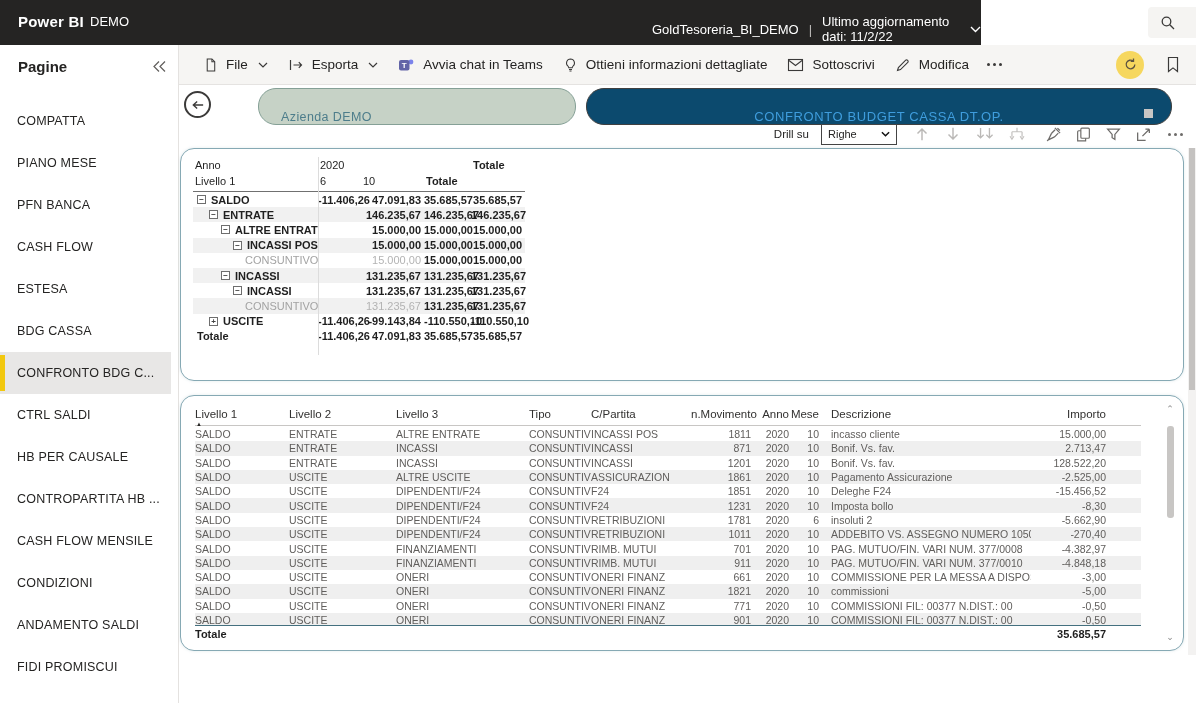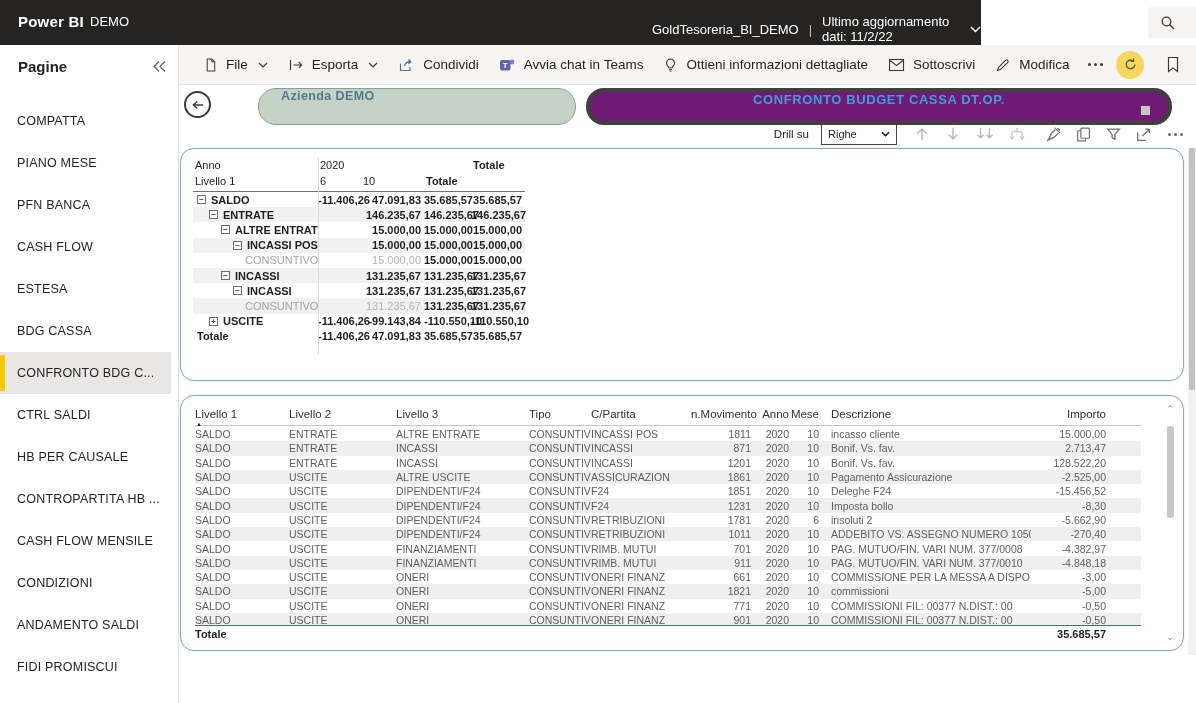--- a/index.html
+++ b/index.html
@@ -35,23 +35,23 @@
   .pagine-title { font-size:15px; font-weight:700; color:#252423; }
   .nav { position:absolute; left:0; top:55px; right:7px; }
   .nav-item { height:42px; display:flex; align-items:center; padding-left:17px; font-size:12.5px; letter-spacing:.2px; color:#252423; cursor:pointer; position:relative; white-space:nowrap; overflow:hidden; }
   .nav-item.selected { background:#e8e7e6; }
   .nav-item.selected::before { content:""; position:absolute; left:0; top:3px; bottom:3px; width:5px; background:#F2C80F; }
   .side-scroll-track { position:absolute; left:171px; top:55px; width:6px; height:600px; background:#f2f1f0; }
   .side-scroll-thumb { position:absolute; left:171px; top:55px; width:6px; height:470px; background:#c8c6c4; }
 
   
   .back-btn { position:absolute; left:184px; top:91px; width:27px; height:27px; border-radius:50%; border:2px solid #3b3a39; display:flex; align-items:center; justify-content:center; background:#fff; cursor:pointer; }
-  .pill { position:absolute; top:88px; height:37px; border-radius:18px; display:flex; align-items:flex-start;font-weight:bold; }
+  .pill { position:absolute; top:88px; height:37px; border-radius:18px; display:flex; align-items:flex-end; }
   .pill-azienda { left:258px; width:318px; background:#c6d2c6; border:1px solid #85a096; color:#4d7d8b; font-size:12.5px; letter-spacing:.4px; padding-left:22px; }
-  .pill-title { left:586px; width:586px; background:#701a75; border:4px solid #404040; color:#3f9ddd; font-size:13px; letter-spacing:.6px; justify-content:center; }
+  .pill-title { left:586px; width:586px; background:#0c4a6e; border:1px solid #404040; color:#3f9ddd; font-size:13px; letter-spacing:.6px; justify-content:center; }
   .pill-handle { position:absolute; right:18px; bottom:6px; width:9px; height:9px; background:#c8c6c4; }
 
   .drill-row { position:absolute; top:123px; right:13px; height:22px; display:flex; align-items:center; gap:12px; z-index:5; }
   .drill-label { font-size:11.5px; color:#252423; }
   .drill-select { width:76px; height:21px; border:1px solid #444; background:#fff; display:flex; align-items:center; justify-content:space-between; padding:0 6px; font-size:11px; cursor:pointer; }
   .drill-icons { display:flex; align-items:center; gap:13px; margin-left:4px; }
   .dicon { cursor:pointer; }
   .drill-dots { display:flex; gap:3px; margin-left:4px; cursor:pointer; }
   .drill-dots i { width:3px; height:3px; border-radius:50%; background:#6e6c6a; }
 
@@ -144,31 +144,20 @@
     <span>Esporta</span>
     <span class="chev">
         <svg width="10" height="6" viewBox="0 0 10 6">
           <path d="M1 1l4 4 4-4" fill="none" stroke="#3b3a39" stroke-width="1.2"></path>
         </svg>
       </span>
   </div>
   <div class="tb-item">
     <span>
         <svg width="17" height="16" viewBox="0 0 17 16">
-          <g fill="none" stroke="#2e6cb0" stroke-width="1.2">
-            <path d="M6.5 9C7 5.8 9.5 4.6 13 4.6M13 4.6l-2.6-2.1M13 4.6l-2.6 2.1"></path>
-            <path d="M2.5 6.5v7h9.5V10" stroke="#55718d"></path>
-          </g>
-        </svg>
-      </span>
-    <span>Condividi</span>
-  </div>
-  <div class="tb-item">
-    <span>
-        <svg width="17" height="16" viewBox="0 0 17 16">
           <circle cx="13" cy="5" r="2.4" fill="#7b83eb"></circle>
           <rect x="1" y="3" width="10.5" height="10.5" rx="2" fill="#6264a7"></rect>
           <text x="6.2" y="11" font-size="8" font-family="Liberation Sans, sans-serif" fill="#fff" text-anchor="middle" font-weight="bold">T</text>
         </svg>
       </span>
     <span>Avvia chat in Teams</span>
   </div>
   <div class="tb-item">
     <span>
         <svg width="15" height="16" viewBox="0 0 16 16">

